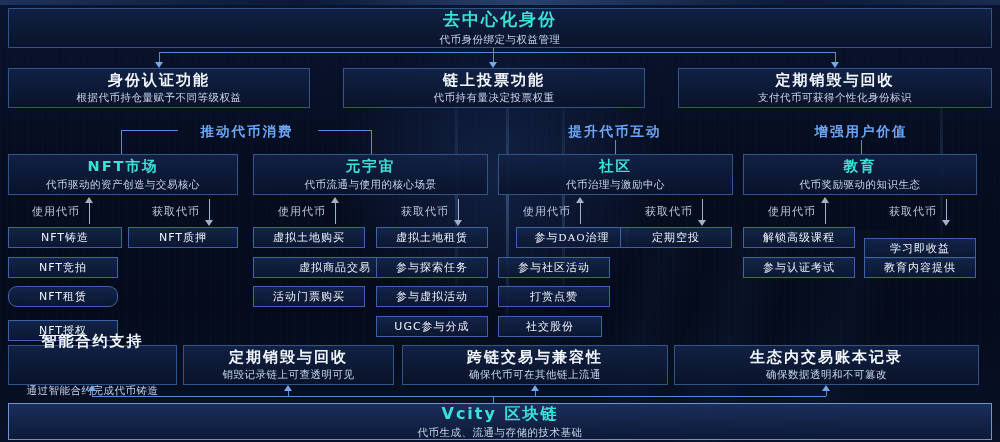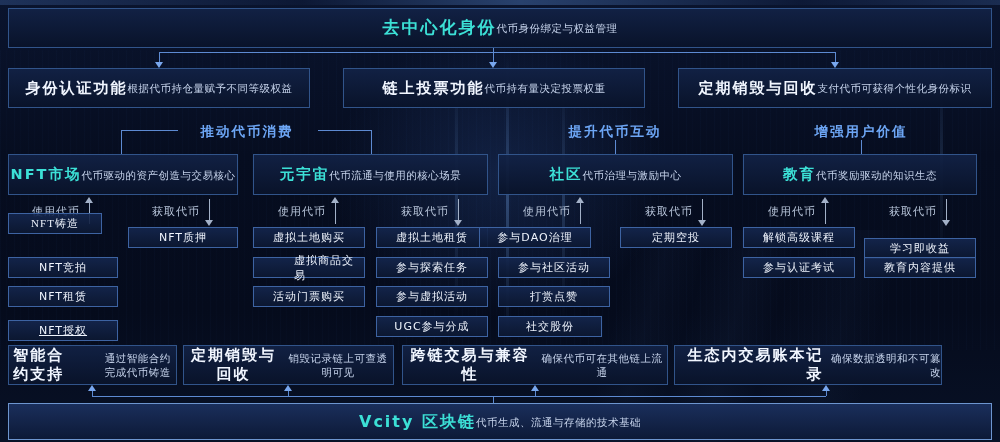--- a/index.html
+++ b/index.html
@@ -12,21 +12,21 @@
   .streaks{position:absolute;left:0;top:50px;width:1000px;height:300px;opacity:.55;
     background:repeating-linear-gradient(90deg,rgba(70,120,210,.05) 0 1px,transparent 1px 6px,rgba(70,120,210,.03) 6px 7px,transparent 7px 14px);}
   .glow-center{position:absolute;left:330px;top:30px;width:340px;height:290px;
     background:radial-gradient(ellipse at center,rgba(80,140,255,.16),rgba(80,140,255,0) 70%);}
   .gcol{position:absolute;width:3px;background:linear-gradient(180deg,transparent,rgba(130,185,255,.28),transparent);}
   .rays{position:absolute;left:380px;top:230px;width:620px;height:212px;opacity:.6;
     background:linear-gradient(105deg,transparent 38%,rgba(100,150,230,.06) 43%,transparent 49%,rgba(100,150,230,.07) 56%,transparent 62%,rgba(100,150,230,.05) 72%,transparent 78%);}
   
   .box{position:absolute;box-sizing:border-box;border:1px solid #31548a;
     background:linear-gradient(180deg,rgba(18,34,70,.92),rgba(9,19,42,.94));
-    display:flex;flex-direction:row;align-items:center;justify-content:center;text-align:center;}
+    display:flex;flex-direction:column;align-items:center;justify-content:center;text-align:center;}
   .title{font-weight:bold;color:#f1f6ff;font-size:15px;letter-spacing:2px;line-height:1.25;}
   .title.cyan{color:#3ce0d6;}
   .title.lg{font-size:17px;}
   .title.md{font-size:14.5px;}
   .sub{font-size:10.5px;color:#c7d4ec;margin-top:2px;letter-spacing:.5px;}
   .item{position:absolute;box-sizing:border-box;height:21px;border:1px solid #3d63a2;
     background:linear-gradient(180deg,rgba(20,38,78,.9),rgba(12,24,50,.92));
     color:#eef3fc;font-size:11px;display:flex;align-items:center;justify-content:center;letter-spacing:1px;}
   .grouplabel{position:absolute;color:#6da6f5;font-weight:bold;font-size:13.5px;letter-spacing:2px;
     text-align:center;transform:translateX(-50%);}
@@ -140,35 +140,35 @@
   </div>
   <div class="flow" style="left:743px;width:112px;">
     <span class="flowlabel">使用代币</span>
       <span class="fa up"></span>
   </div>
   <div class="flow" style="left:864px;width:112px;">
     <span class="flowlabel">获取代币</span>
       <span class="fa down"></span>
   </div>
 
-  <div class="item" style="left:8px;top:213px;width:94px;font-family:Liberation Serif, serif;">NFT铸造</div>
+  <div class="item" style="left:8px;top:227px;width:114px;">NFT铸造</div>
   <div class="item" style="left:8px;top:257px;width:110px;">NFT竞拍</div>
-  <div class="item" style="left:8px;top:286px;width:110px;">NFT租赁</div>
+  <div class="item" style="left:8px;top:286px;width:110px;border-radius:9px;">NFT租赁</div>
   <div class="item" style="left:8px;top:320px;width:110px;text-decoration:underline;">NFT授权</div>
   <div class="item" style="left:128px;top:227px;width:110px;">NFT质押</div>
 
   <div class="item" style="left:253px;top:227px;width:112px;">虚拟土地购买</div>
-  <div class="item" style="left:253px;top:257px;width:112px;padding-left:40px;">虚拟商品交易</div>
+  <div class="item" style="left:253px;top:257px;width:124px;padding-left:40px;">虚拟商品交易</div>
   <div class="item" style="left:253px;top:286px;width:112px;">活动门票购买</div>
   <div class="item" style="left:376px;top:227px;width:112px;">虚拟土地租赁</div>
   <div class="item" style="left:376px;top:257px;width:112px;">参与探索任务</div>
   <div class="item" style="left:376px;top:286px;width:112px;">参与虚拟活动</div>
   <div class="item" style="left:376px;top:316px;width:112px;">UGC参与分成</div>
 
-  <div class="item" style="left:479px;top:227px;width:112px;">参与DAO治理</div>
+  <div class="item" style="left:516px;top:227px;width:112px;font-family:Liberation Serif, serif;">参与DAO治理</div>
   <div class="item" style="left:498px;top:257px;width:112px;">参与社区活动</div>
   <div class="item" style="left:498px;top:286px;width:112px;">打赏点赞</div>
   <div class="item" style="left:498px;top:316px;width:104px;">社交股份</div>
   <div class="item" style="left:620px;top:227px;width:112px;">定期空投</div>
 
   <div class="item" style="left:743px;top:227px;width:112px;">解锁高级课程</div>
   <div class="item" style="left:743px;top:257px;width:112px;">参与认证考试</div>
   <div class="item" style="left:864px;top:238px;width:112px;">学习即收益</div>
   <div class="item" style="left:864px;top:257px;width:112px;">教育内容提供</div>
 
@@ -177,21 +177,21 @@
     <div class="sub">通过智能合约完成代币铸造</div>
   </div>
   <div class="box" style="left:183px;top:345px;width:211px;height:40px;">
     <div class="title">定期销毁与回收</div>
     <div class="sub">销毁记录链上可查透明可见</div>
   </div>
   <div class="box" style="left:402px;top:345px;width:266px;height:40px;">
     <div class="title">跨链交易与兼容性</div>
     <div class="sub">确保代币可在其他链上流通</div>
   </div>
-  <div class="box" style="left:674px;top:345px;width:268px;height:40px;text-align:right;">
+  <div class="box" style="left:674px;top:345px;width:305px;height:40px;text-align:right;">
     <div class="title">生态内交易账本记录</div>
     <div class="sub">确保数据透明和不可篡改</div>
   </div>
 
   <div class="hline" style="left:92px;top:396px;width:734px;"></div>
   <div class="vline" style="left:92px;top:390px;height:6px;"></div>
   <div class="ahead up" style="left:88px;top:385px;"></div>
   <div class="vline" style="left:288px;top:390px;height:6px;"></div>
   <div class="ahead up" style="left:284px;top:385px;"></div>
   <div class="vline" style="left:535px;top:390px;height:6px;"></div>

